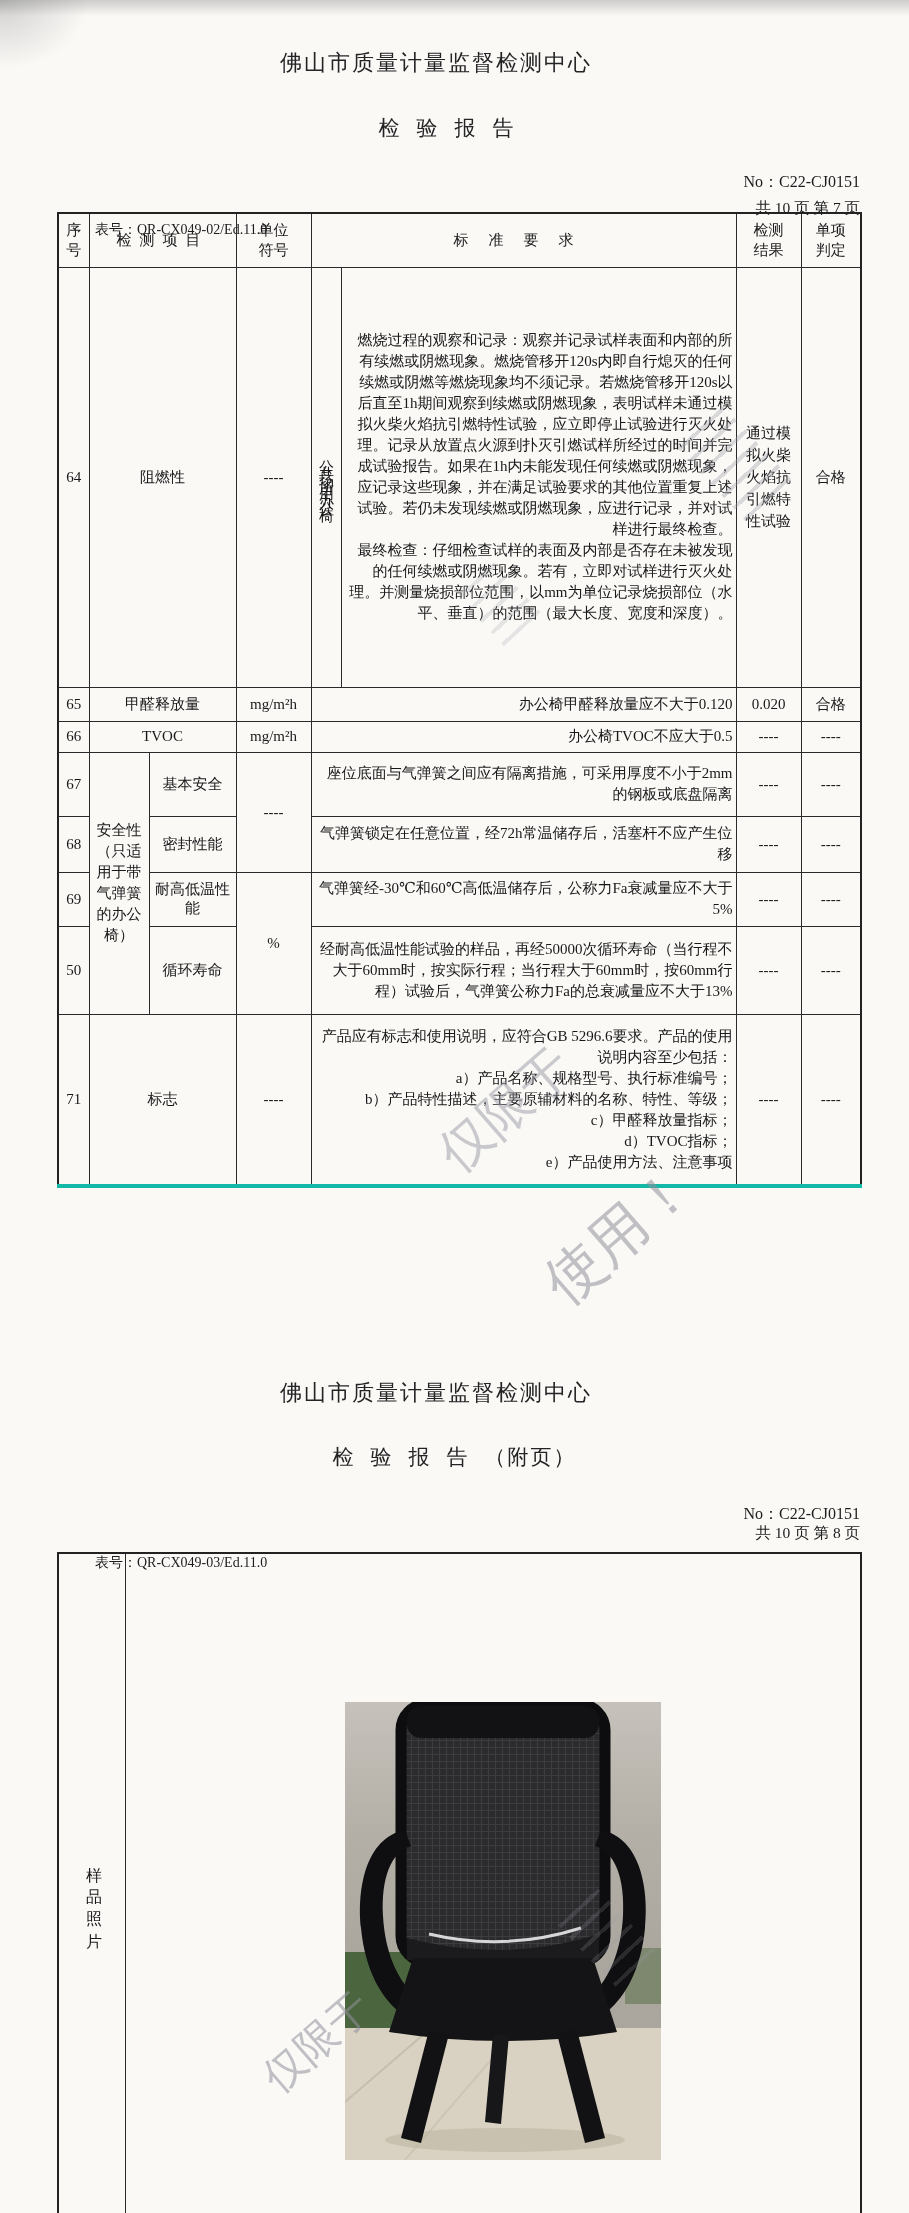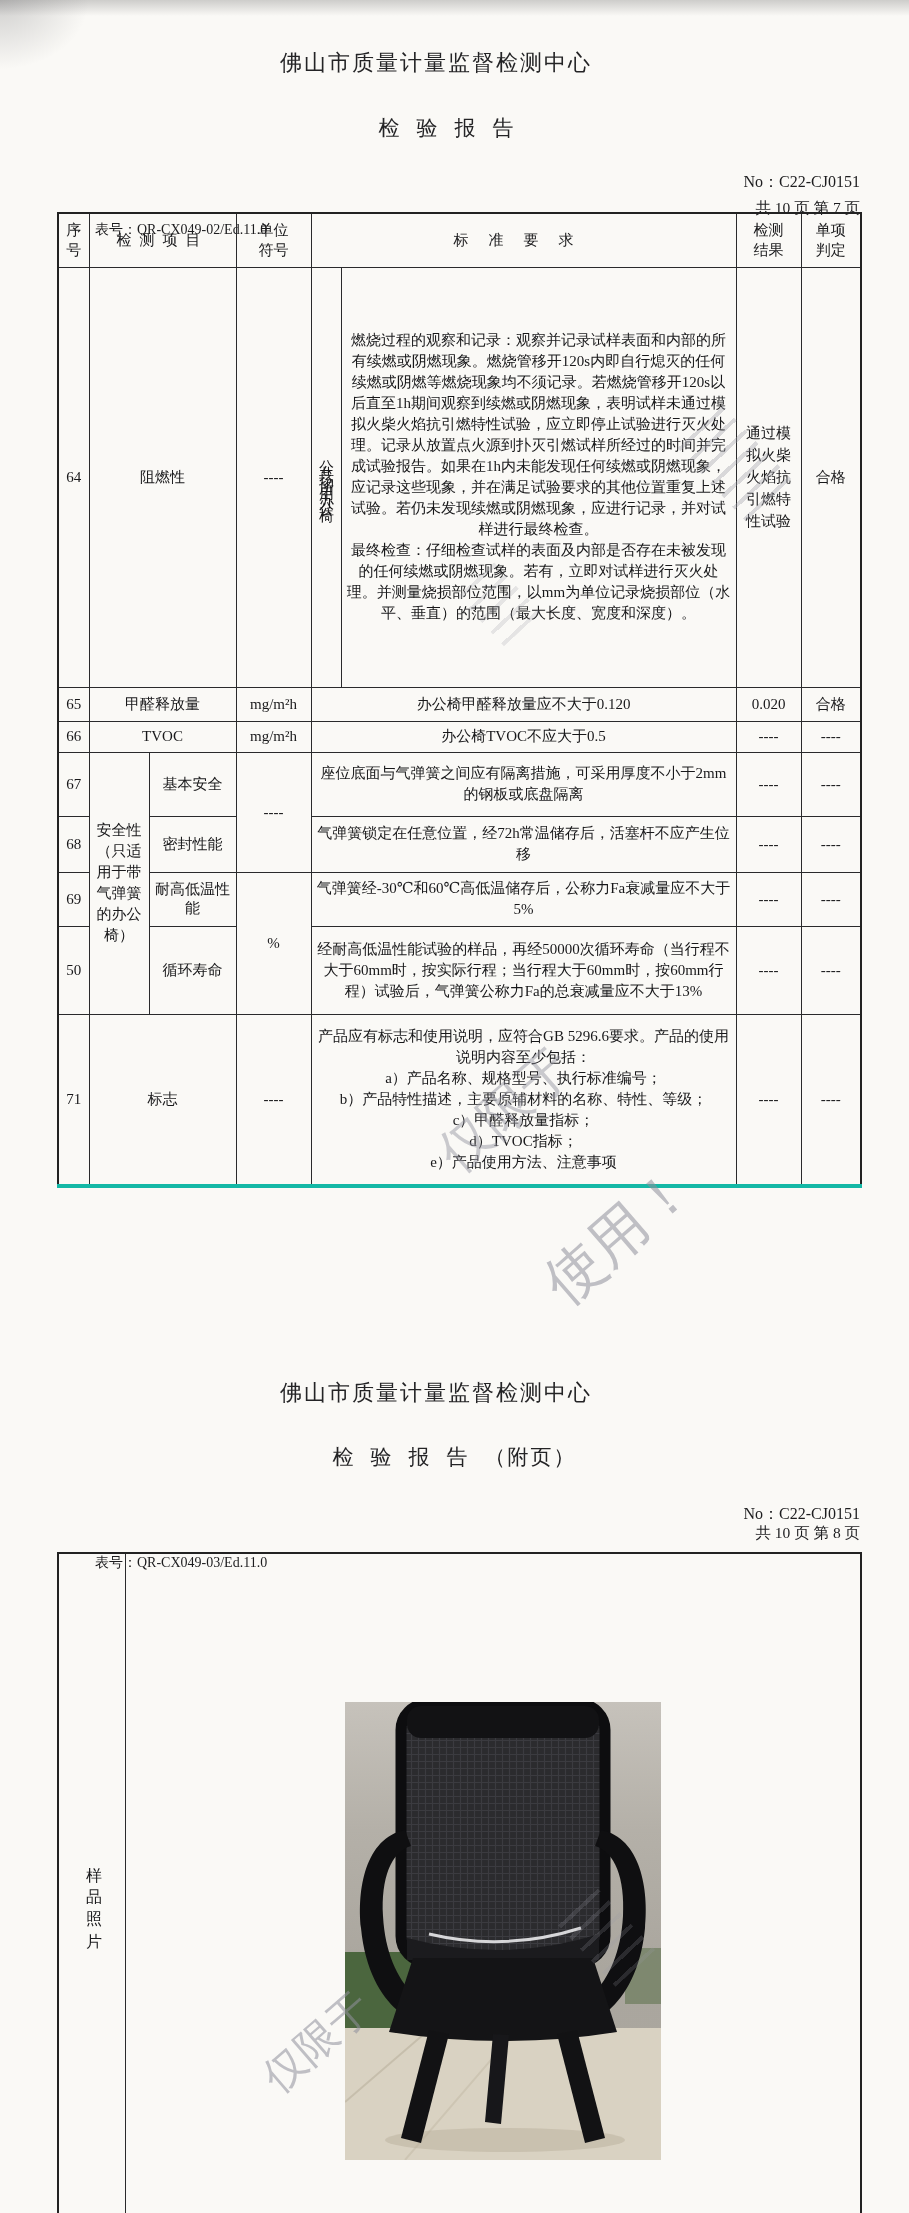--- a/index.html
+++ b/index.html
@@ -44,21 +44,21 @@
     border:1px solid #2a2a2c;
     padding:2px 3px;
     font-weight:normal;
     vertical-align:middle;
     overflow:hidden;
   }
   table.report{border:2px solid #222;}
   table.report tr.bottom td{border-bottom:4px solid #14b8a6;}
   .c{text-align:center;}
   .std{
-    text-align:center;padding:4px 8px 4px 9px;
+    text-align:right;padding:4px 8px 4px 9px;
     line-height:21px;white-space:pre-line;
   }
   .hdr{white-space:pre-line;text-align:center;line-height:20px;}
   .sp1{letter-spacing:8px;}
   .sp2{letter-spacing:20px;}
   .vlabel{
     writing-mode:vertical-rl;text-orientation:upright;
     margin:0 auto;letter-spacing:7px;font-size:15px;line-height:1;
   }
   td.vcell{text-align:center;padding:0;}

